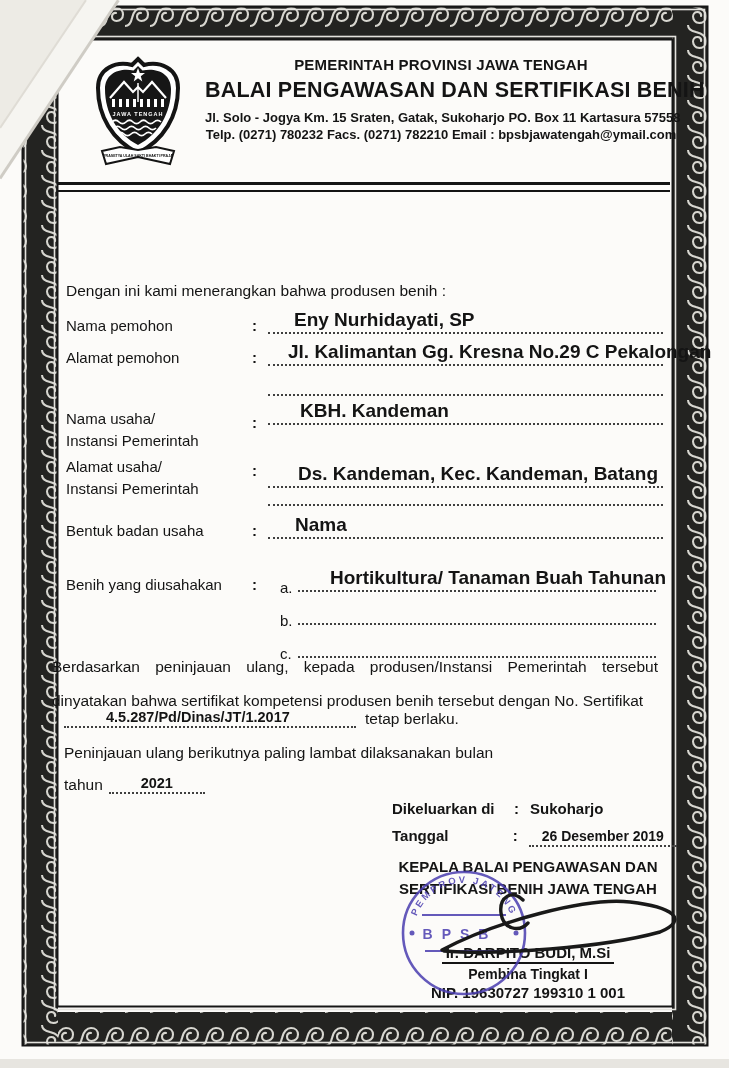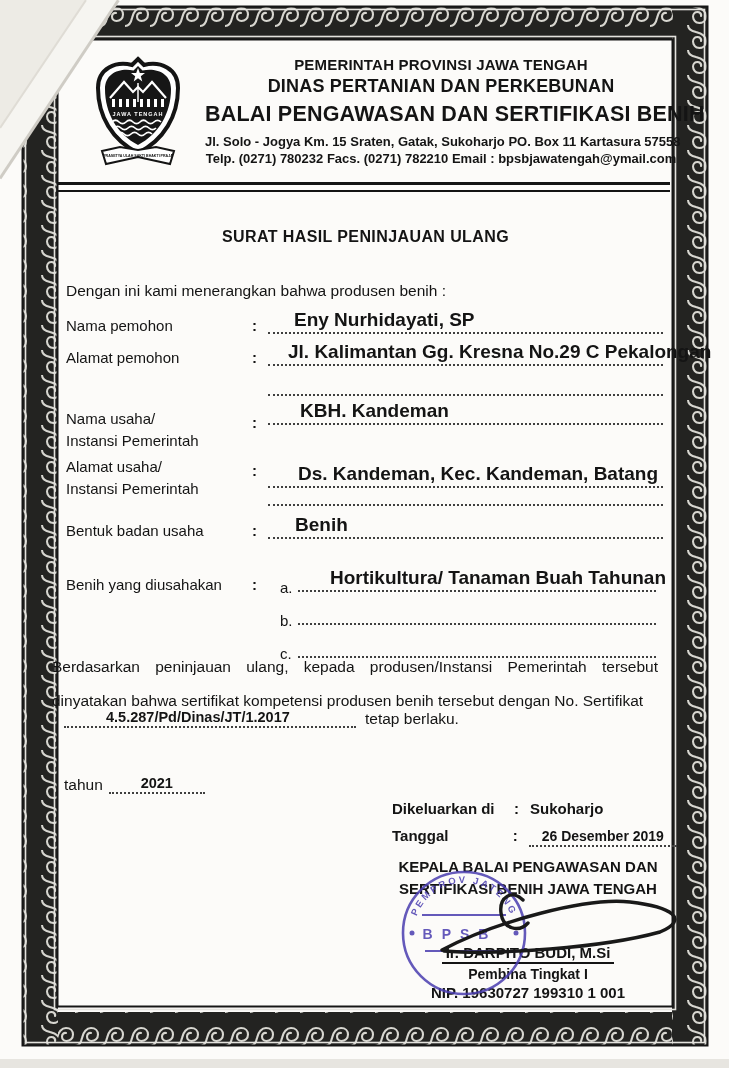--- a/index.html
+++ b/index.html
@@ -84,28 +84,26 @@
     <text x="48" y="60" text-anchor="middle" font-size="5.5" font-weight="bold" fill="#ffffff" letter-spacing="1">JAWA TENGAH</text>
     <path d="M22 66 q3.5 -3.5 7 0 t7 0 t7 0 t7 0 t7 0 t7 0 t7 0" fill="none" stroke="#ffffff" stroke-width="1.7"></path>
     <path d="M24 72 q3.5 -3.5 7 0 t7 0 t7 0 t7 0 t7 0 t7 0" fill="none" stroke="#ffffff" stroke-width="1.7"></path>
     <path d="M27 78 q3.5 -3.5 7 0 t7 0 t7 0 t7 0 t7 0" fill="none" stroke="#ffffff" stroke-width="1.7"></path>
     <path d="M12 95 L30 91 L48 94 L66 91 L84 95 L80 108 L48 101 L16 108 Z" fill="#ffffff" stroke="#141414" stroke-width="2"></path>
     <text x="48" y="100.5" text-anchor="middle" font-size="3.6" font-weight="bold" fill="#141414">PRASETYA ULAH SAKTI BHAKTI PRAJA</text>
   </svg>
 
   <div class="abs hdrblock">
     <div class="b hdr1 nw">PEMERINTAH PROVINSI JAWA TENGAH</div>
-    <div class="b hdr2 nw">DINAS PERTANIAN DAN PERKEBUNAN</div>
     <div class="b hdr3 nw">BALAI PENGAWASAN DAN SERTIFIKASI BENIH</div>
     <div class="b hdr4 nw">Jl. Solo - Jogya Km. 15 Sraten, Gatak, Sukoharjo PO. Box 11 Kartasura 57558</div>
     <div class="b hdr5 nw">Telp. (0271) 780232 Facs. (0271) 782210  Email : bpsbjawatengah@ymail.com</div>
   </div>
   <div class="abs divider"></div>
 
-  <div class="abs doctitle">SURAT HASIL PENINJAUAN ULANG</div>
   <div class="abs lbl" style="left:66px;top:282px;font-size:15.5px">Dengan ini kami menerangkan bahwa produsen benih :</div>
 
   <div class="abs lbl" style="left:66px;top:317px">Nama pemohon</div>
   <div class="abs colon" style="left:252px;top:317px">:</div>
   <div class="abs fill" style="left:268px;top:310px;width:395px">
     <span class="val">Eny Nurhidayati, SP</span>
   </div>
 
   <div class="abs lbl" style="left:66px;top:349px">Alamat pemohon</div>
   <div class="abs colon" style="left:252px;top:349px">:</div>
@@ -125,21 +123,21 @@
   <div class="abs lbl" style="left:66px;top:480px">Instansi Pemerintah</div>
   <div class="abs colon" style="left:252px;top:462px">:</div>
   <div class="abs fill" style="left:268px;top:464px;width:395px">
     <span class="val" style="left:30px">Ds. Kandeman, Kec. Kandeman, Batang</span>
   </div>
   <div class="abs fill" style="left:268px;top:482px;width:395px"></div>
 
   <div class="abs lbl" style="left:66px;top:522px">Bentuk badan usaha</div>
   <div class="abs colon" style="left:252px;top:522px">:</div>
   <div class="abs fill" style="left:268px;top:515px;width:395px">
-    <span class="val" style="left:27px">Benih</span>
+    <span class="val" style="left:27px">Nama</span>
   </div>
 
   <div class="abs lbl" style="left:66px;top:576px">Benih yang diusahakan</div>
   <div class="abs colon" style="left:252px;top:576px">:</div>
   <div class="abs lbl" style="left:280px;top:579px">a.</div>
   <div class="abs fill" style="left:298px;top:568px;width:358px">
     <span class="val" style="left:32px">Hortikultura/ Tanaman Buah Tahunan</span>
   </div>
   <div class="abs lbl" style="left:280px;top:612px">b.</div>
   <div class="abs fill" style="left:298px;top:601px;width:358px"></div>
@@ -148,20 +146,21 @@
 
   <div class="abs para" style="left:52px;top:650px;width:606px">Berdasarkan peninjauan ulang, kepada produsen/Instansi Pemerintah tersebut dinyatakan bahwa sertifikat kompetensi produsen benih tersebut dengan No. Sertifikat</div>
   <div class="abs flow" style="left:64px;right:66px;top:700px;height:28px">
     <span class="fillseg" style="width:292px">
       <span class="cval" style="text-align:left;left:42px">4.5.287/Pd/Dinas/JT/1.2017</span>
     </span>
     <span class="txt" style="margin-left:9px">tetap berlaku.</span>
   </div>
 
   <div class="abs flow" style="left:64px;right:68px;top:734px;height:28px">
+    <span class="txt">Peninjauan ulang berikutnya paling lambat dilaksanakan bulan</span>
   </div>
   <div class="abs flow" style="left:64px;top:766px;height:28px">
     <span class="txt">tahun</span>
     <span class="fillseg" style="width:96px;margin-left:6px">
       <span class="cval">2021</span>
     </span>
   </div>
 
   <div class="abs" style="left:392px;top:800px;width:285px;z-index:4">
     <div style="display:flex;font-size:15px;font-weight:bold;align-items:flex-end">

